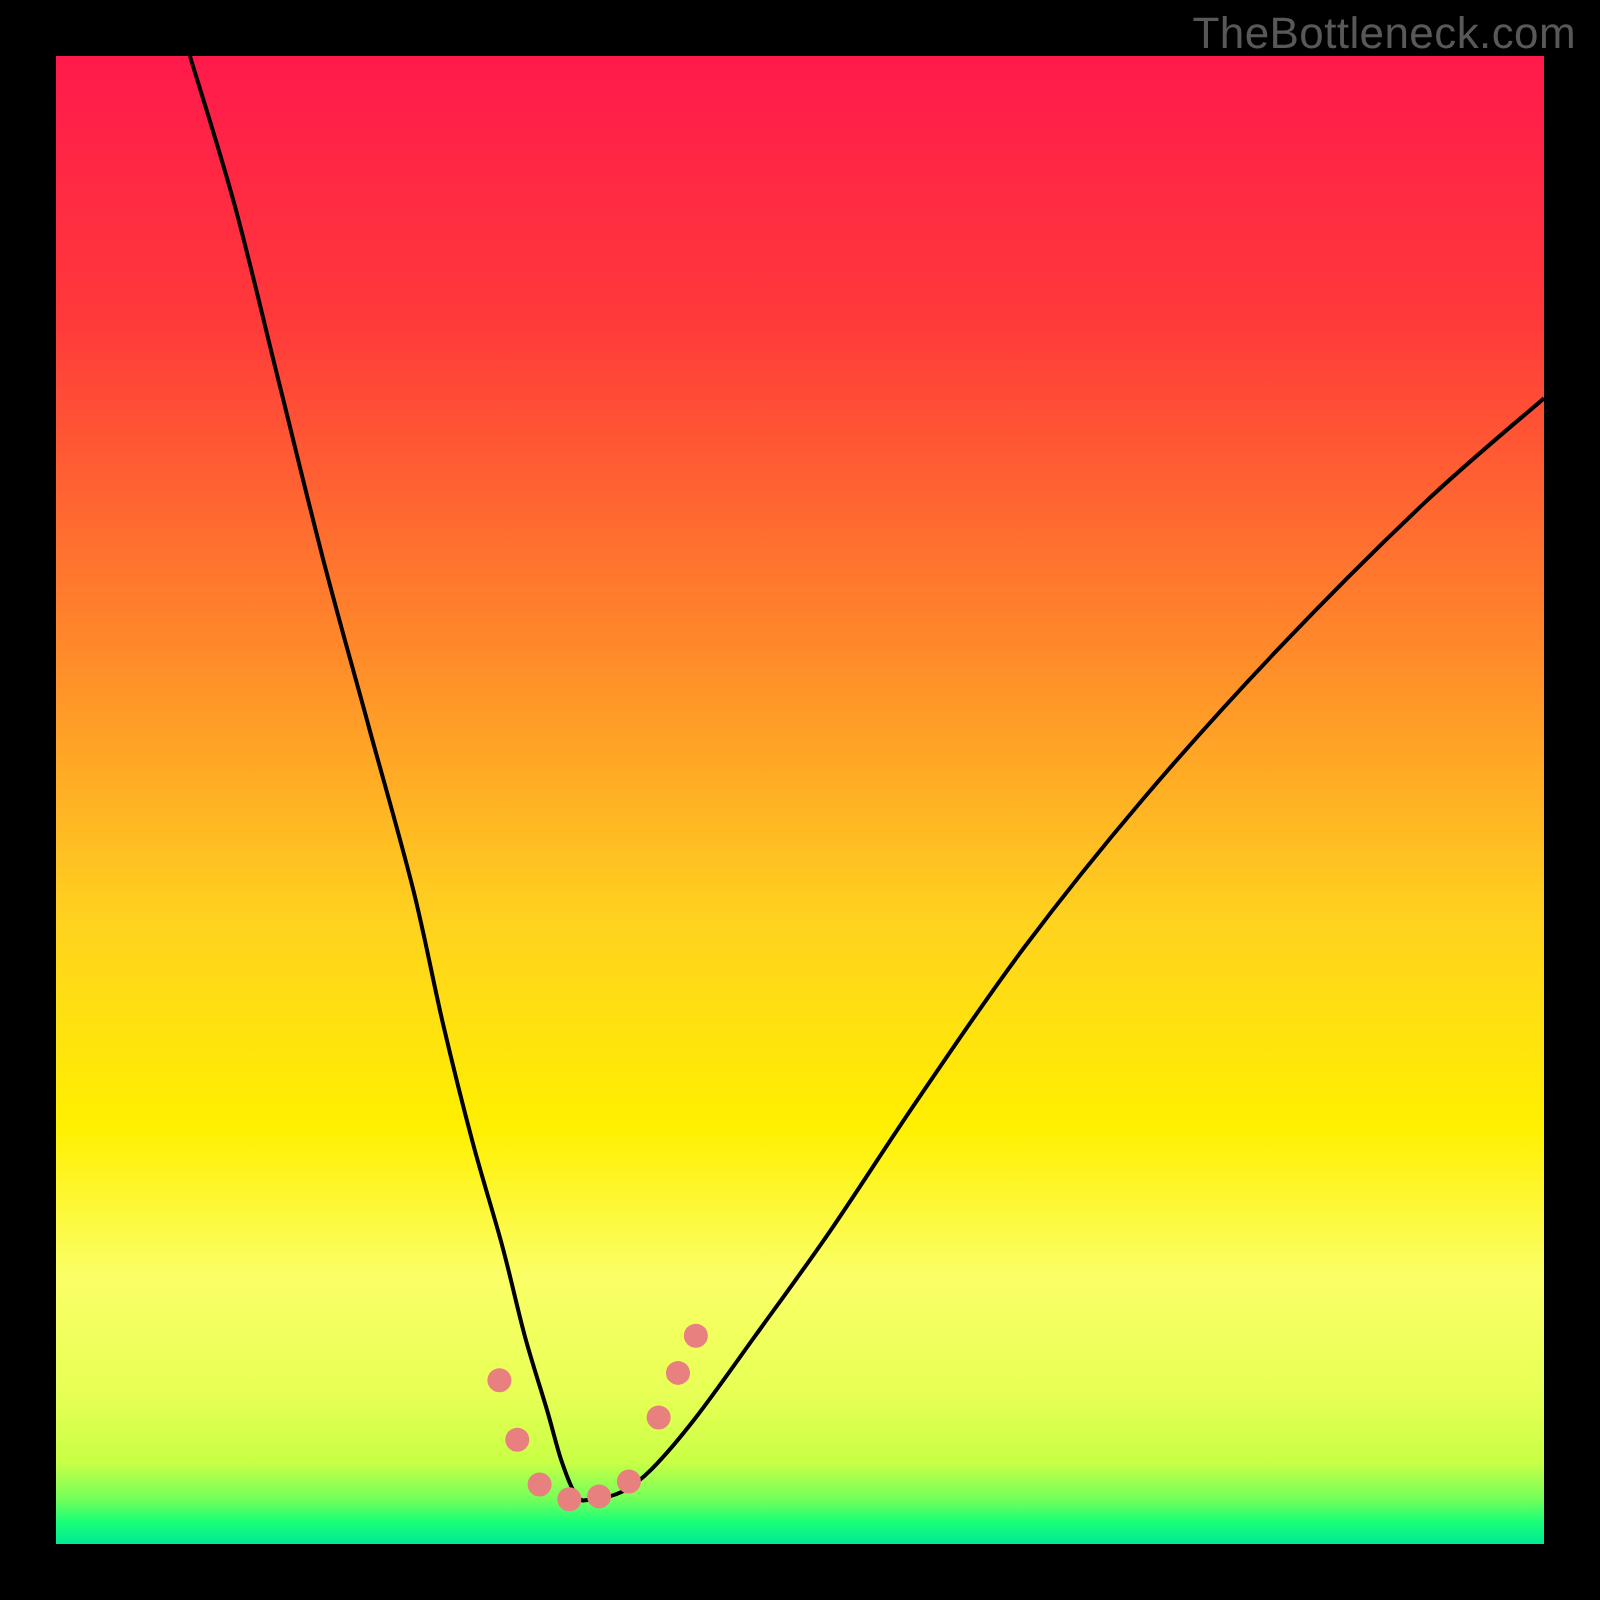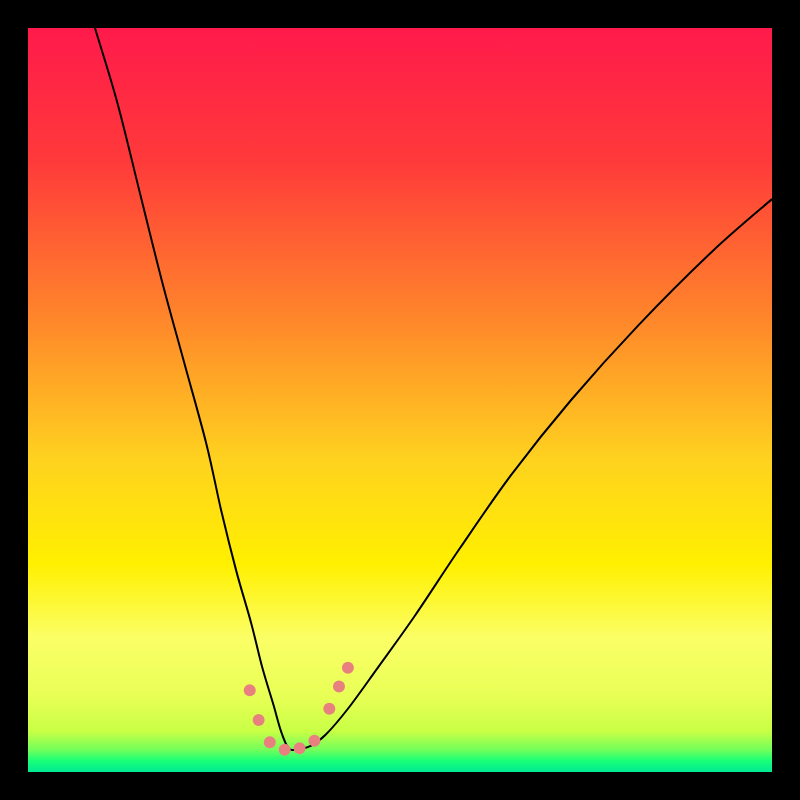--- a/index.html
+++ b/index.html
@@ -33,20 +33,21 @@
     letter-spacing: 0.2px;
     font-weight: 400;
     z-index: 5;
   }
   svg { display: block; }
 </style>
 </head>
 <body>
 
 <div class="frame">
+  <div class="watermark">TheBottleneck.com</div>
   <div class="plot-area">
     <svg id="chart-svg" width="744" height="744" viewBox="0 0 744 744" preserveAspectRatio="none">
       <defs>
         <linearGradient id="bg-grad" x1="0" y1="0" x2="0" y2="1">
             <stop offset="0%" stop-color="#ff1a4b"></stop>
             <stop offset="18%" stop-color="#ff3a3a"></stop>
             <stop offset="40%" stop-color="#ff8a2a"></stop>
             <stop offset="57.99999999999999%" stop-color="#ffd21f"></stop>
             <stop offset="72%" stop-color="#fff000"></stop>
             <stop offset="82%" stop-color="#fbff66"></stop>

